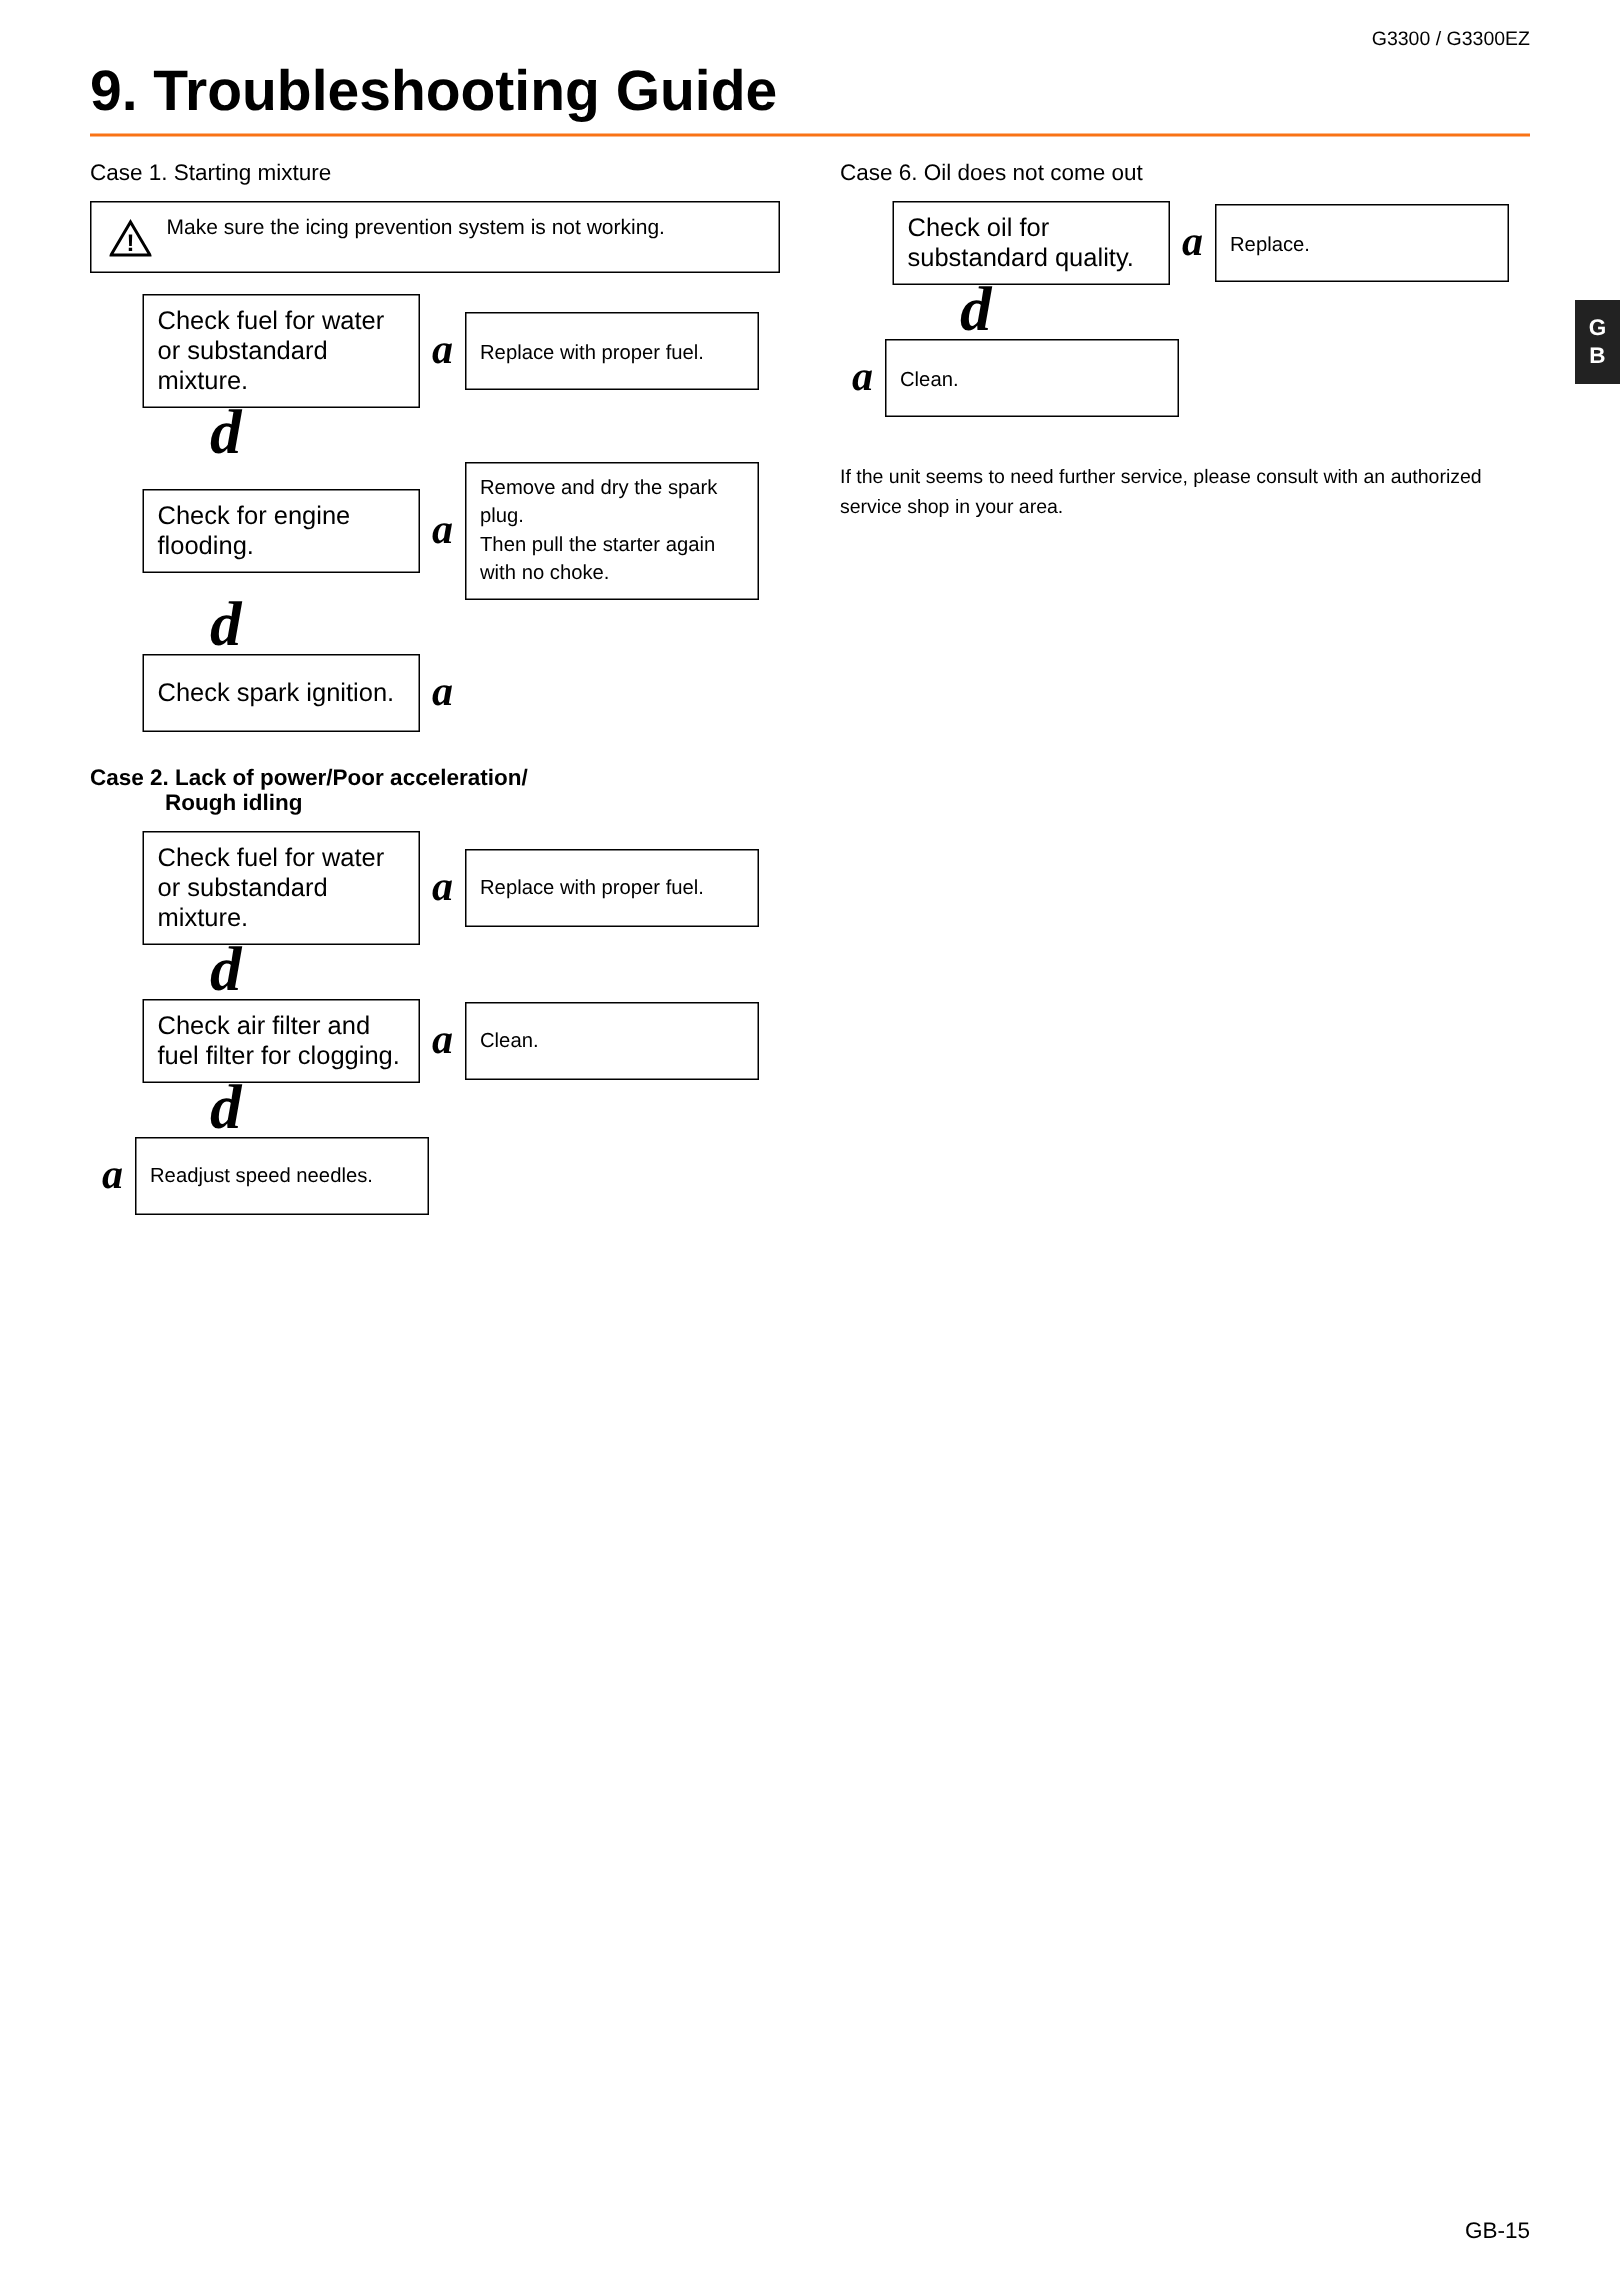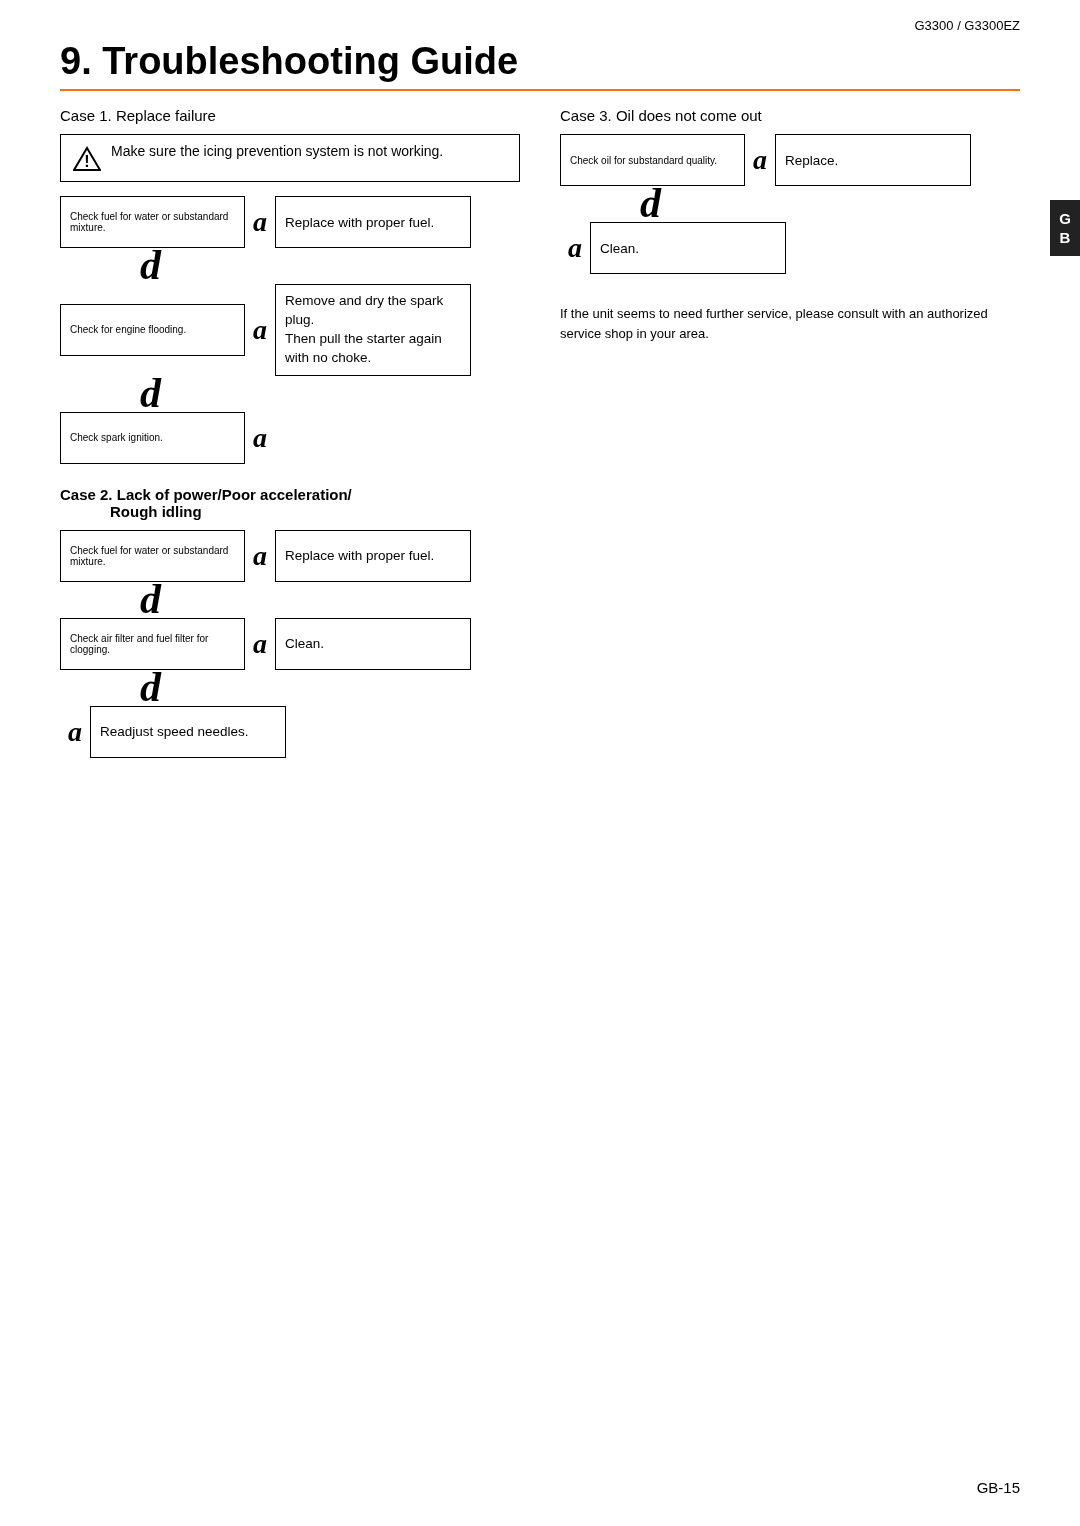--- a/index.html
+++ b/index.html
@@ -76,25 +76,26 @@
     .flow-row {
       display: flex;
       align-items: center;
       gap: 0;
       margin-bottom: 0;
     }
 
     .flow-check-box {
       border: 1.5px solid #000;
       padding: 7px 9px;
-      font-size: 10px;
+      font-size: 17px;
       width: 185px;
       min-height: 52px;
       display: flex;
       align-items: center;
+      margin-left: 35px;
     }
 
     .flow-arrow-label {
       font-size: 28px;
       font-weight: bold;
       font-style: italic;
       padding: 0 8px;
       font-family: 'Times New Roman', serif;
     }
 
@@ -178,21 +179,21 @@
 <div class="header-right">G3300 / G3300EZ</div>
 
 <h1 class="page-title">9. Troubleshooting Guide</h1>
 
 <div class="content-area">
 
   <div class="left-col">
 
     <div class="section-gap">
       <div class="case-title">
-        <span>Case 1.</span>&nbsp;<span>Replace failure</span>
+        <span>Case 1.</span>&nbsp;<span>Starting mixture</span>
       </div>
 
       <div class="warning-box">
         <svg class="warning-icon" viewBox="0 0 28 28" fill="none">
           <polygon points="14,3 27,25 1,25" stroke="#000" stroke-width="2" fill="#fff"></polygon>
           <text x="14" y="22" font-size="16" font-weight="bold" text-anchor="middle" fill="#000">!</text>
         </svg>
         <span>Make sure the icing prevention system is not working.</span>
       </div>
 
@@ -253,21 +254,21 @@
         </div>
       </div>
     </div>
 
   </div>
 
   <div class="right-col">
 
     <div class="section-gap">
       <div class="case-title">
-        <span>Case 3.</span>&nbsp;<span>Oil does not come out</span>
+        <span>Case 6.</span>&nbsp;<span>Oil does not come out</span>
       </div>
 
       <div class="flow-section">
         <div class="flow-row">
           <div class="flow-check-box">Check oil for substandard quality.</div>
           <div class="flow-arrow-label">a</div>
           <div class="flow-action-box">Replace.</div>
         </div>
         <div class="flow-down-label">d</div>
       </div>

